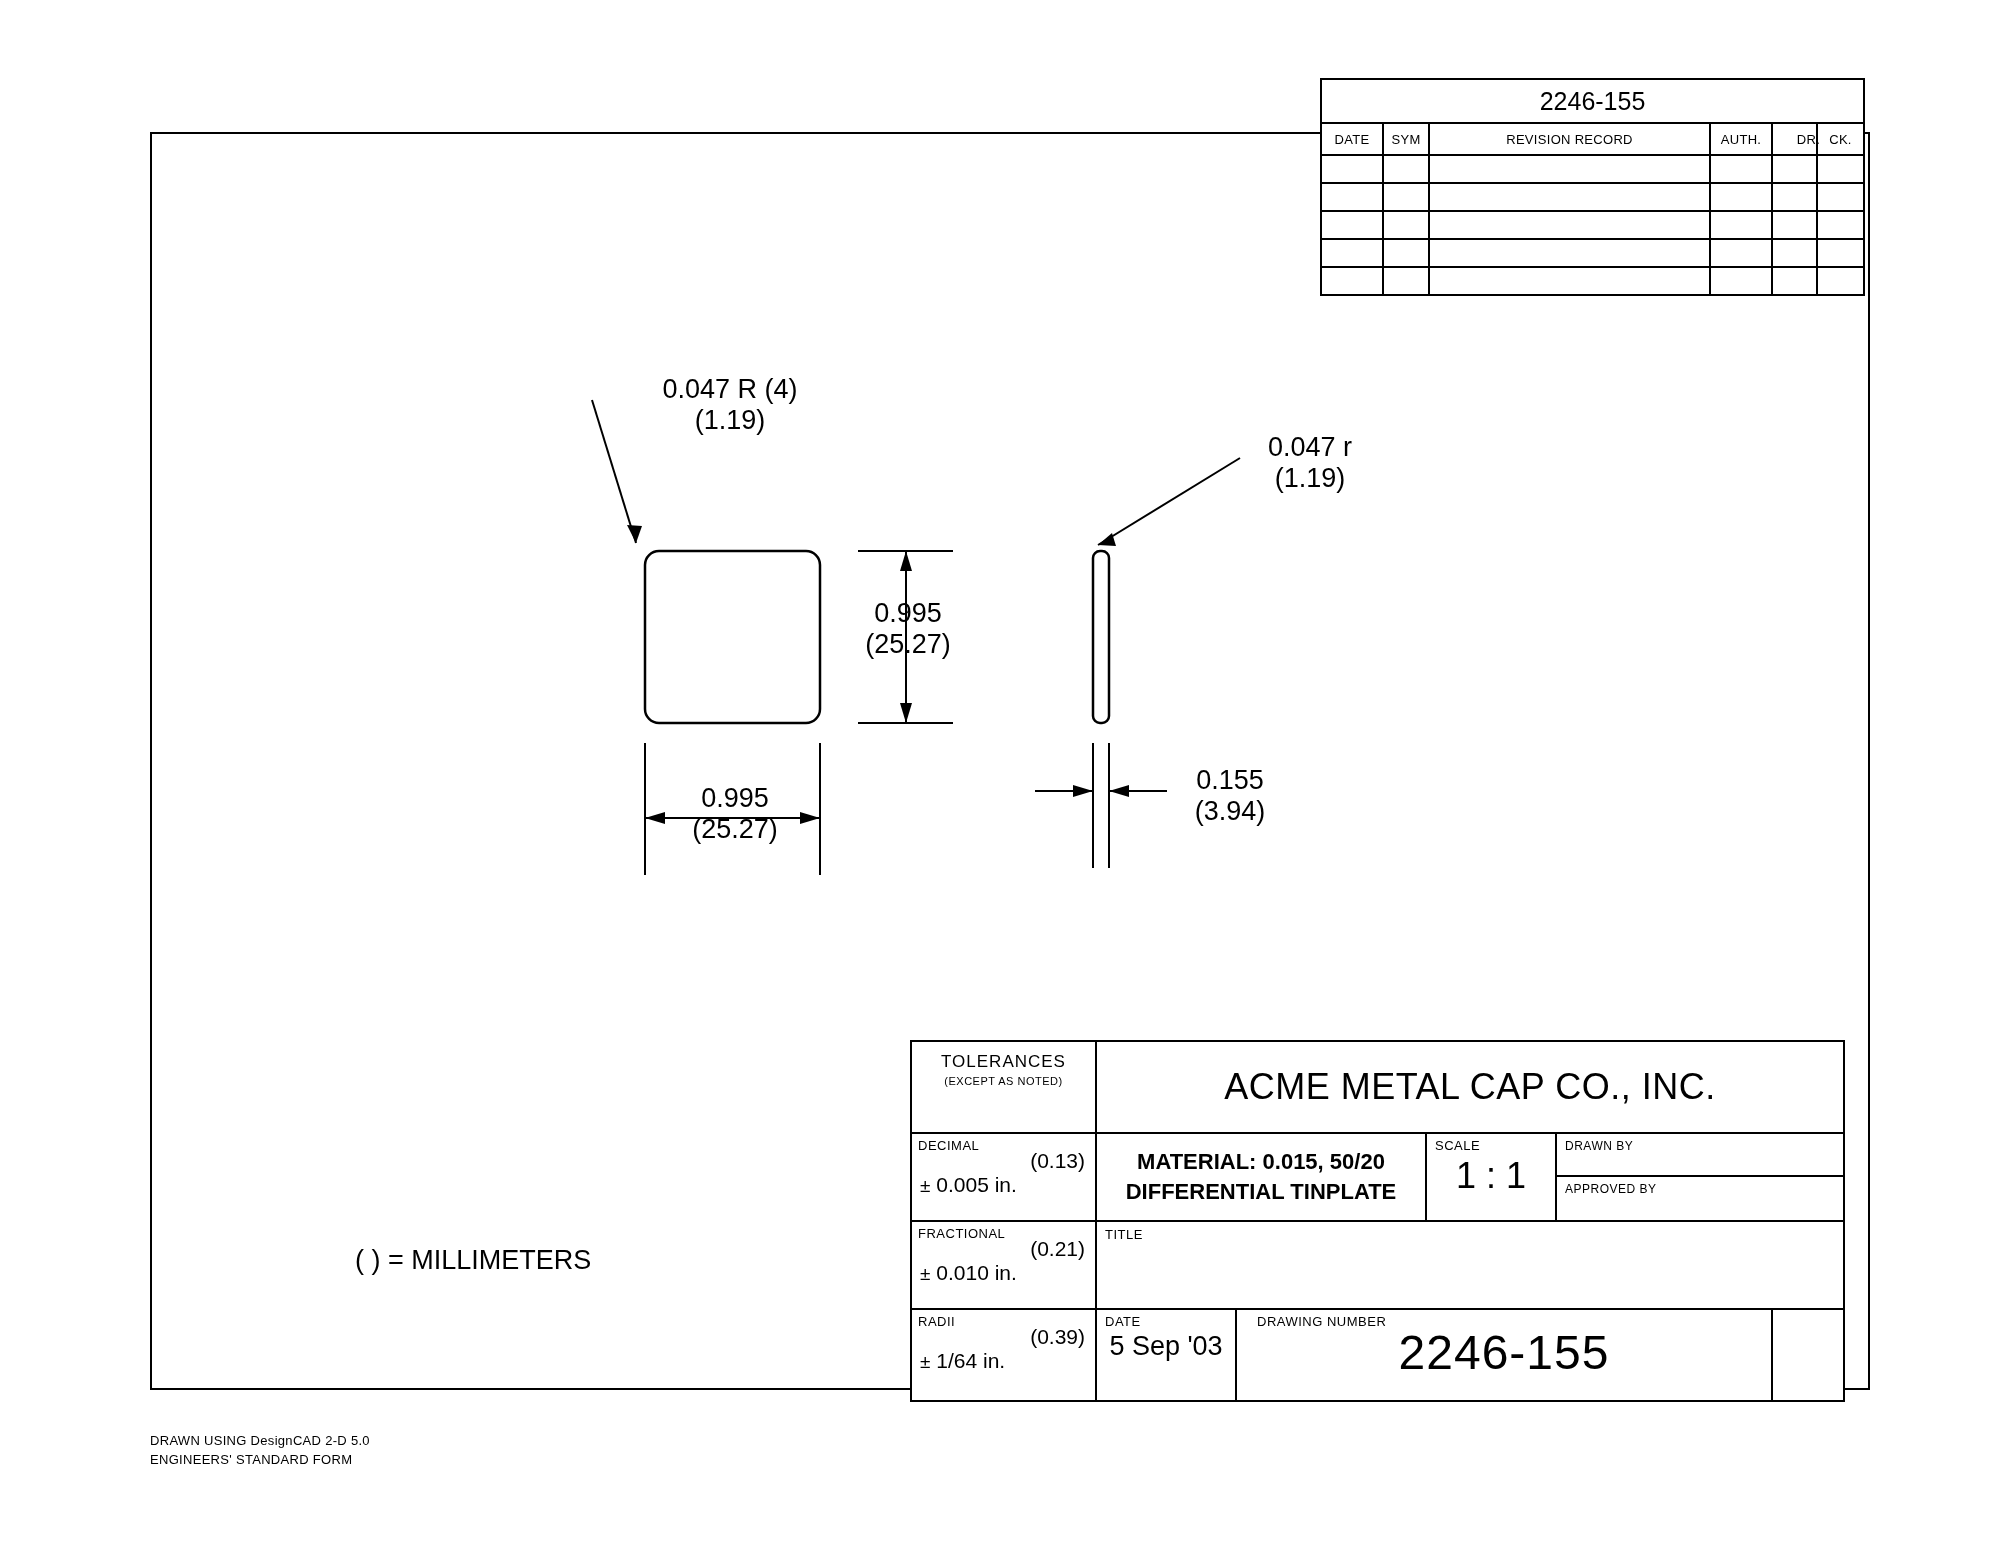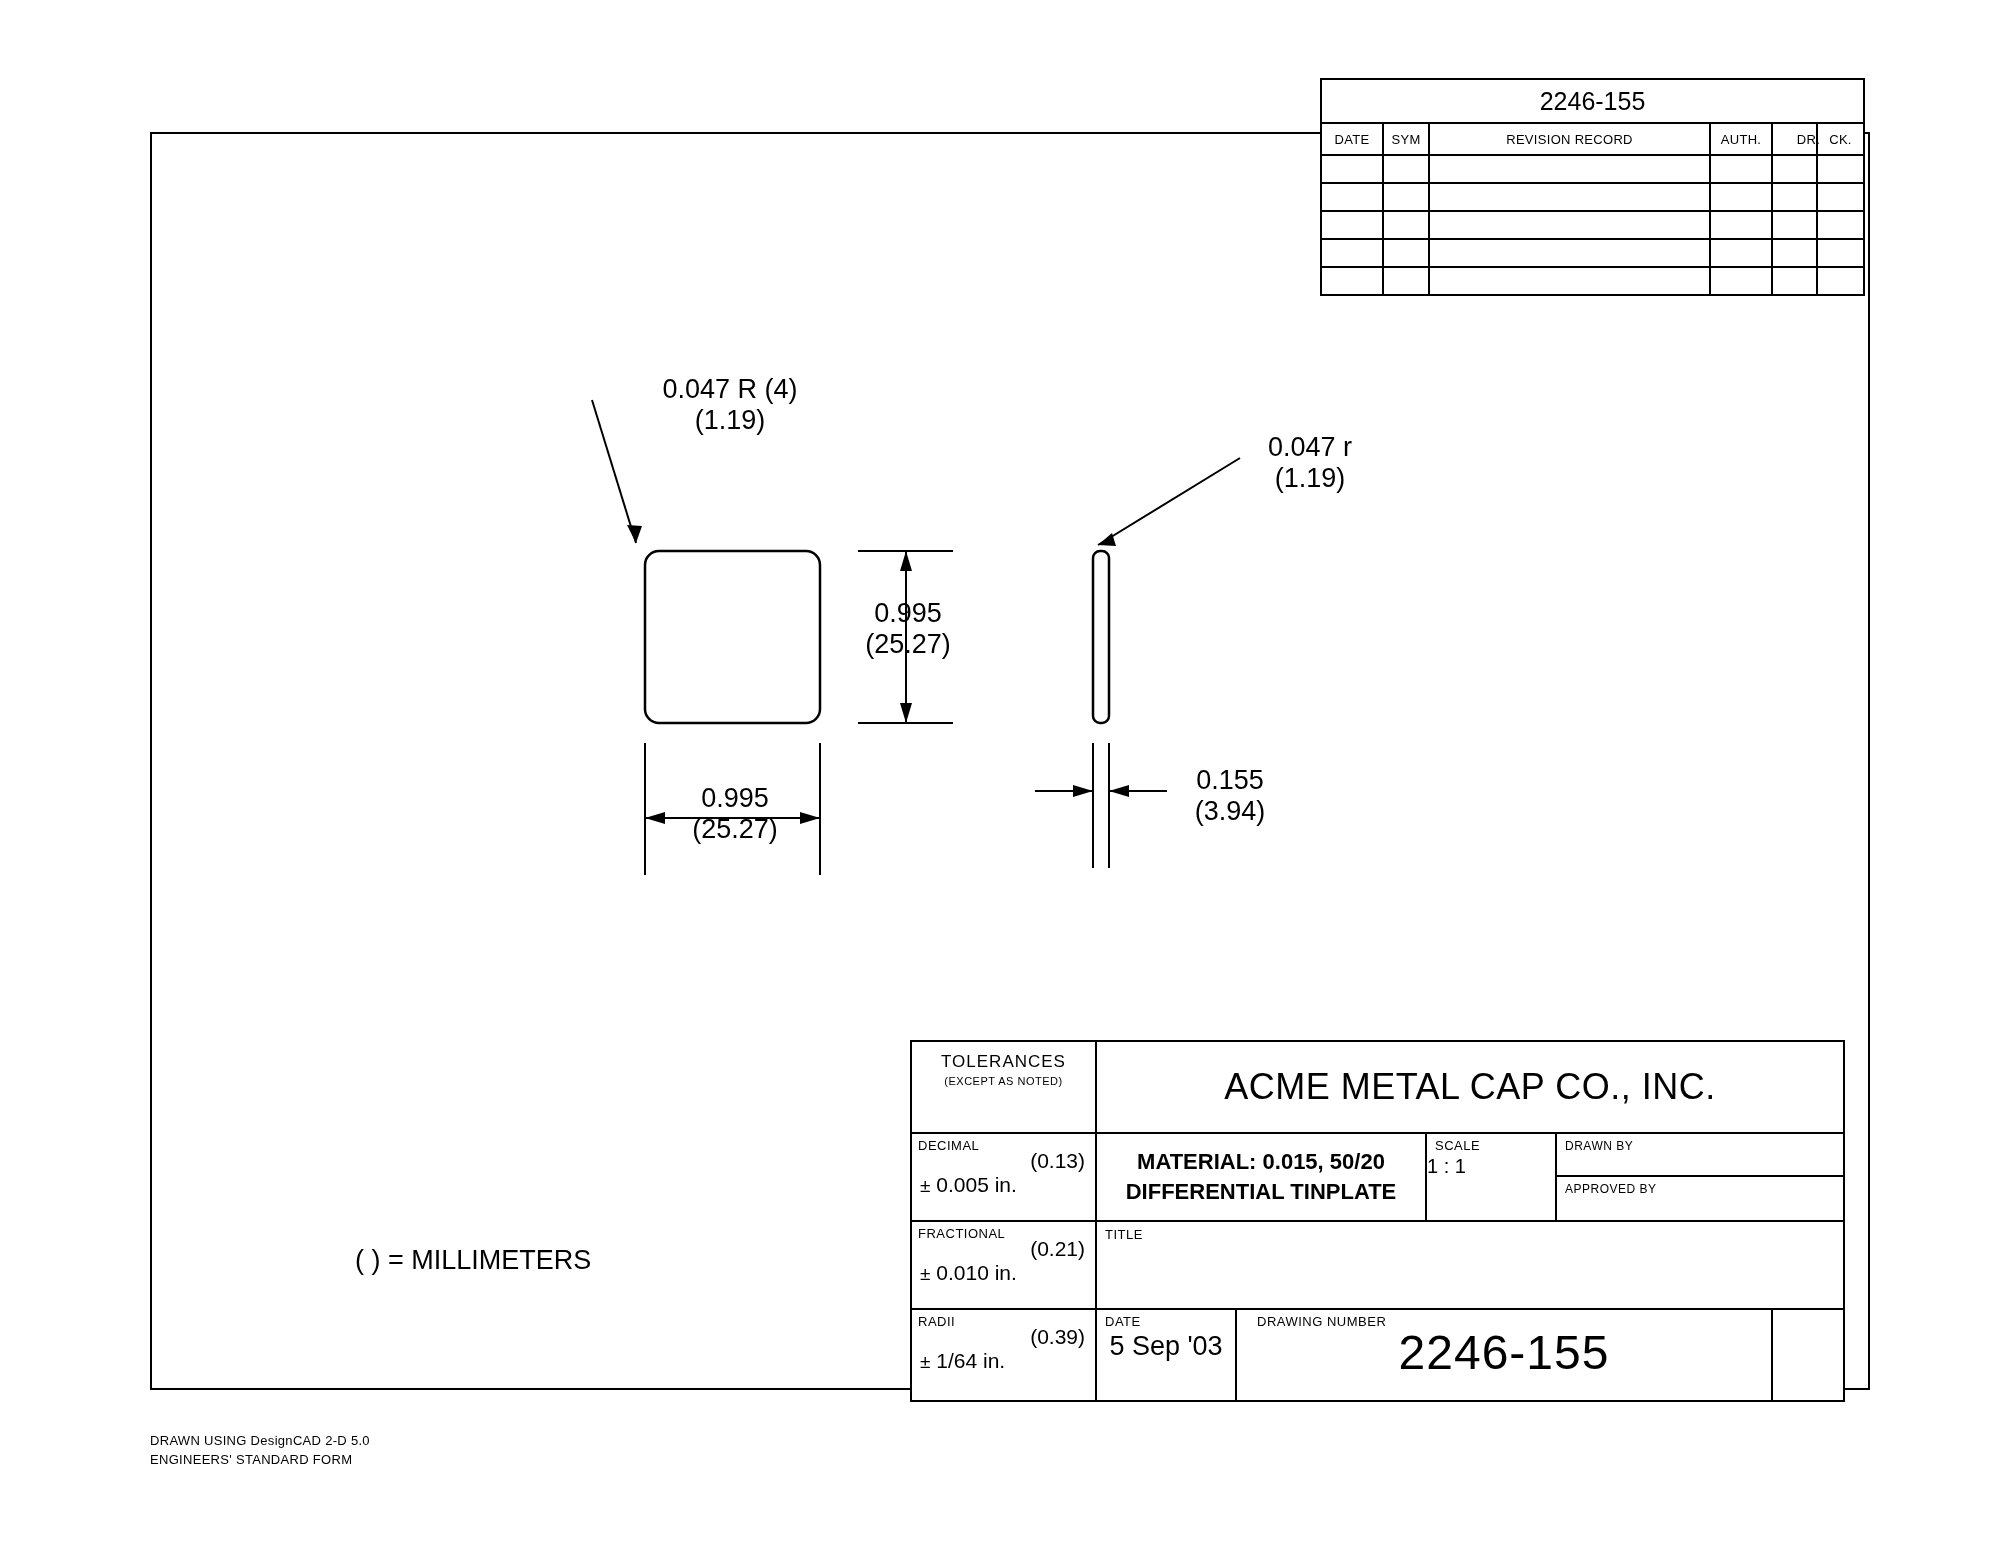--- a/index.html
+++ b/index.html
@@ -125,21 +125,21 @@
     display: flex;
     flex-direction: column;
     align-items: center;
     justify-content: center;
     font-size: 22px;
     font-weight: bold;
     line-height: 1.35;
   }
   .scale-col { width: 130px; }
   .scale-lbl { font-size: 13px; letter-spacing: 0.5px; padding: 4px 0 0 8px; }
-  .scale-val { font-size: 20px; margin-top: 2px; }
+  .scale-val { font-size: 36px; text-align: center; margin-top: 2px; }
   .by-col { flex: 1; }
   .by-cell {
     height: 50%;
     box-sizing: border-box;
     font-size: 12px;
     letter-spacing: 0.5px;
     padding: 5px 0 0 8px;
   }
   .by-cell.top { border-bottom: 2px solid #000; }
   .title-cell { flex: 1; font-size: 13px; letter-spacing: 0.5px; padding: 5px 0 0 8px; }

